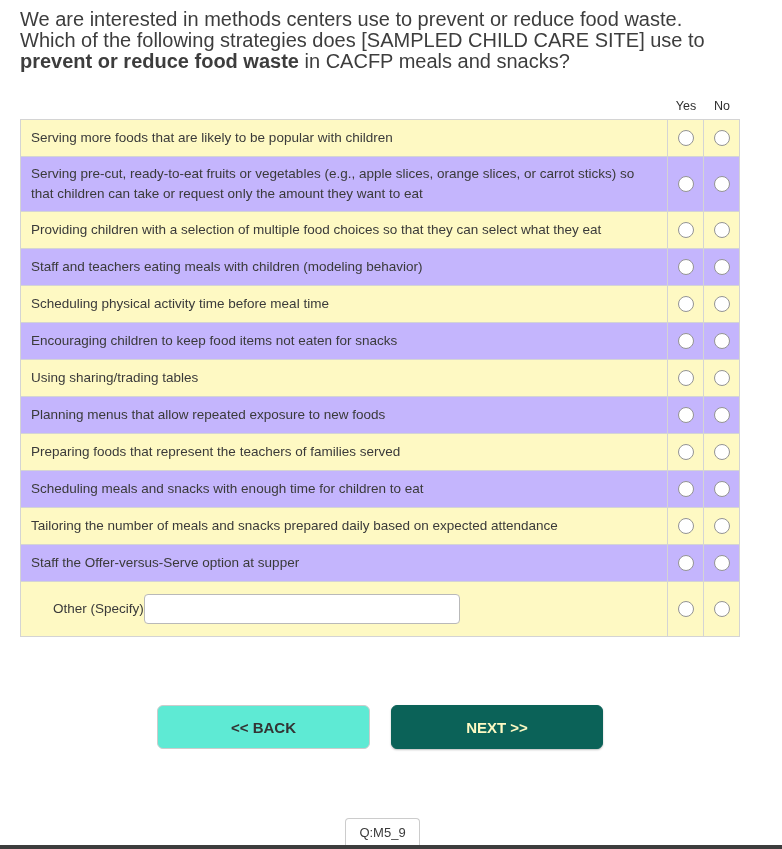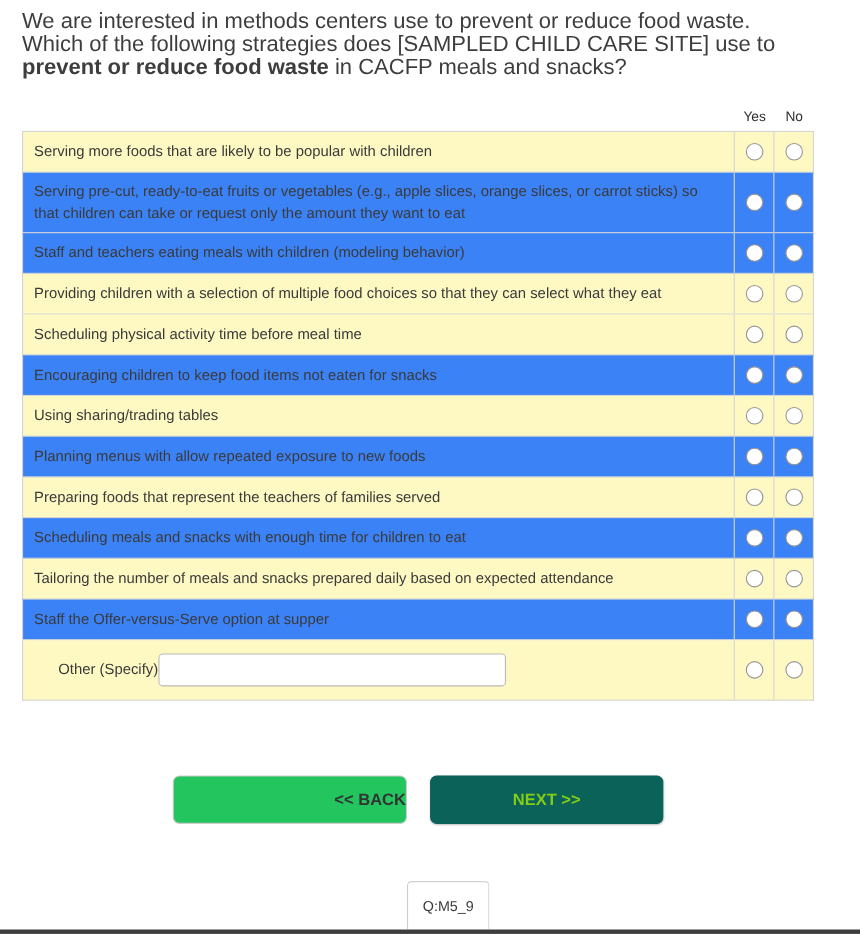--- a/index.html
+++ b/index.html
@@ -42,21 +42,21 @@
   .strategy-table {
     width: 720px;
     border-top: 1px solid #d4d4d4;
   }
   .trow {
     display: flex;
     align-items: stretch;
     border-left: 1px solid #d4d4d4;
     border-right: 1px solid #d4d4d4;
     border-bottom: 1px solid #d4d4d4;
-    background: #3b82f6;
+    background: #c4b5fd;
   }
   .trow.alt { background: #fef9c3; }
   .cell-label {
     flex: 1;
     display: flex;
     align-items: center;
     flex-wrap: wrap;
     padding: 7px 10px;
     font-size: 13.5px;
     line-height: 20px;
@@ -104,58 +104,56 @@
   .btn {
     height: 44px;
     border-radius: 6px;
     font-family: "Liberation Sans", "DejaVu Sans", sans-serif;
     font-size: 15px;
     font-weight: 700;
     cursor: pointer;
   }
   .btn-back {
     width: 213px;
-    background: #22c55e;
+    background: #5eead4;
     border: 1px solid #cccccc;
     color: #333333;
-    text-align: right;
   }
   .btn-next {
     width: 212px;
     background: #0b6258;
     border: 1px solid #0b6258;
-    color: #84cc16;
+    color: #fef9c3;
     box-shadow: 0 1px 2px rgba(0,0,0,0.25);
   }
 
   
   .footer-bar {
     position: absolute;
     left: 0;
     bottom: 0;
     width: 782px;
     height: 4px;
     background: #3d3d3d;
   }
   .question-id-box {
     position: absolute;
     left: 345px;
     bottom: 4px;
     width: 75px;
-    height: 44px;
+    height: 27px;
     background: #ffffff;
     border: 1px solid #cccccc;
     border-bottom: none;
     border-radius: 4px 4px 0 0;
     display: flex;
     align-items: center;
     justify-content: center;
     font-size: 13px;
     color: #3a3a3a;
-    margin-left: 25px;
   }
 </style>
 </head>
 <body>
 
 <div class="page">
 
   <p class="question"><span>We are interested in methods centers use to prevent or reduce food waste. Which of the following strategies does [SAMPLED CHILD CARE SITE] use to </span><span class="bold">prevent or reduce food waste</span><span> in CACFP meals and snacks?</span></p>
 
   <div class="col-headers">
@@ -182,46 +180,46 @@
       <span class="row-text">Serving pre-cut, ready-to-eat fruits or vegetables (e.g., apple slices, orange slices, or carrot sticks) so that children can take or request only the amount they want to eat</span>
 
     </div>
     <div class="cell-radio">
       <span class="radio"></span>
     </div>
     <div class="cell-radio">
       <span class="radio"></span>
     </div>
   </div>
+      <div class="trow alt">
+    <div class="cell-label">
+      <span class="row-text">Providing children with a selection of multiple food choices so that they can select what they eat</span>
+
+    </div>
+    <div class="cell-radio">
+      <span class="radio"></span>
+    </div>
+    <div class="cell-radio">
+      <span class="radio"></span>
+    </div>
+  </div>
       <div class="trow">
     <div class="cell-label">
       <span class="row-text">Staff and teachers eating meals with children (modeling behavior)</span>
 
     </div>
     <div class="cell-radio">
       <span class="radio"></span>
     </div>
     <div class="cell-radio">
       <span class="radio"></span>
     </div>
   </div>
       <div class="trow alt">
     <div class="cell-label">
-      <span class="row-text">Providing children with a selection of multiple food choices so that they can select what they eat</span>
-
-    </div>
-    <div class="cell-radio">
-      <span class="radio"></span>
-    </div>
-    <div class="cell-radio">
-      <span class="radio"></span>
-    </div>
-  </div>
-      <div class="trow alt">
-    <div class="cell-label">
       <span class="row-text">Scheduling physical activity time before meal time</span>
 
     </div>
     <div class="cell-radio">
       <span class="radio"></span>
     </div>
     <div class="cell-radio">
       <span class="radio"></span>
     </div>
   </div>
@@ -244,21 +242,21 @@
     </div>
     <div class="cell-radio">
       <span class="radio"></span>
     </div>
     <div class="cell-radio">
       <span class="radio"></span>
     </div>
   </div>
       <div class="trow">
     <div class="cell-label">
-      <span class="row-text">Planning menus with allow repeated exposure to new foods</span>
+      <span class="row-text">Planning menus that allow repeated exposure to new foods</span>
 
     </div>
     <div class="cell-radio">
       <span class="radio"></span>
     </div>
     <div class="cell-radio">
       <span class="radio"></span>
     </div>
   </div>
       <div class="trow alt">

